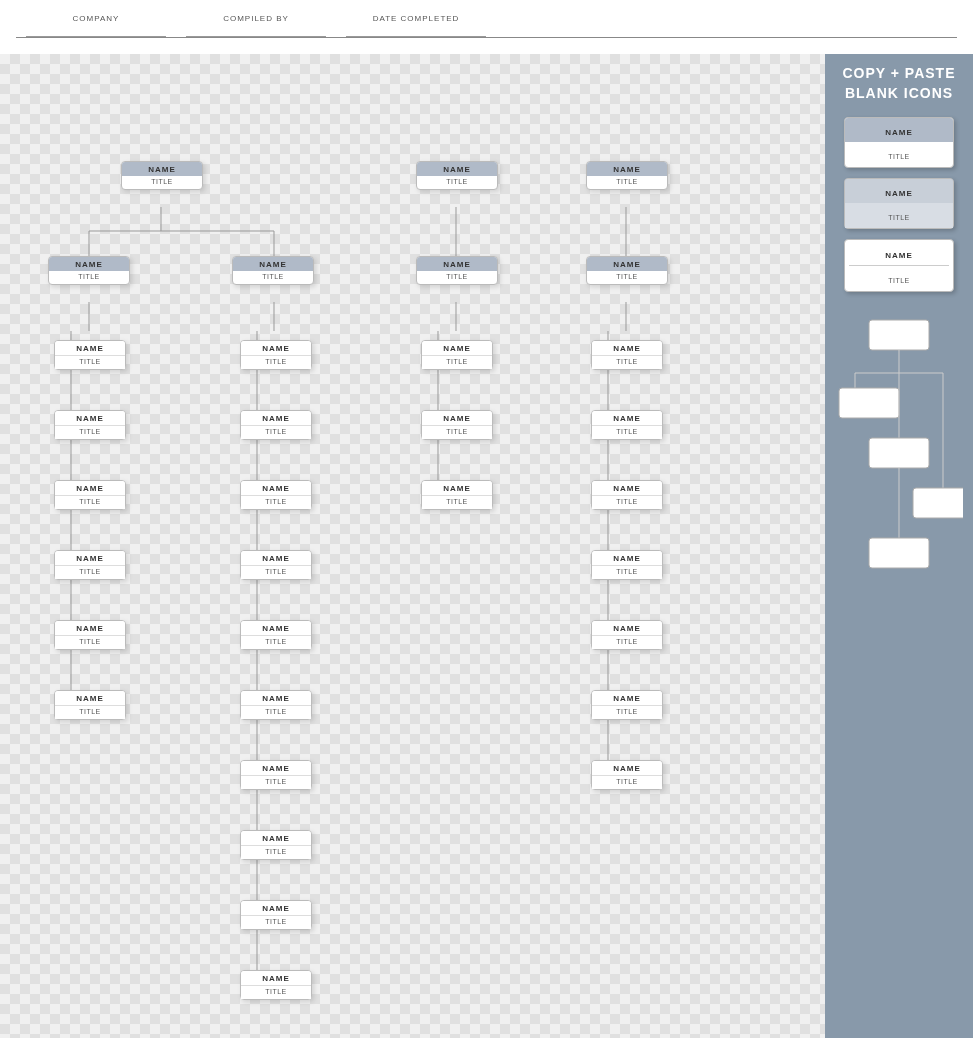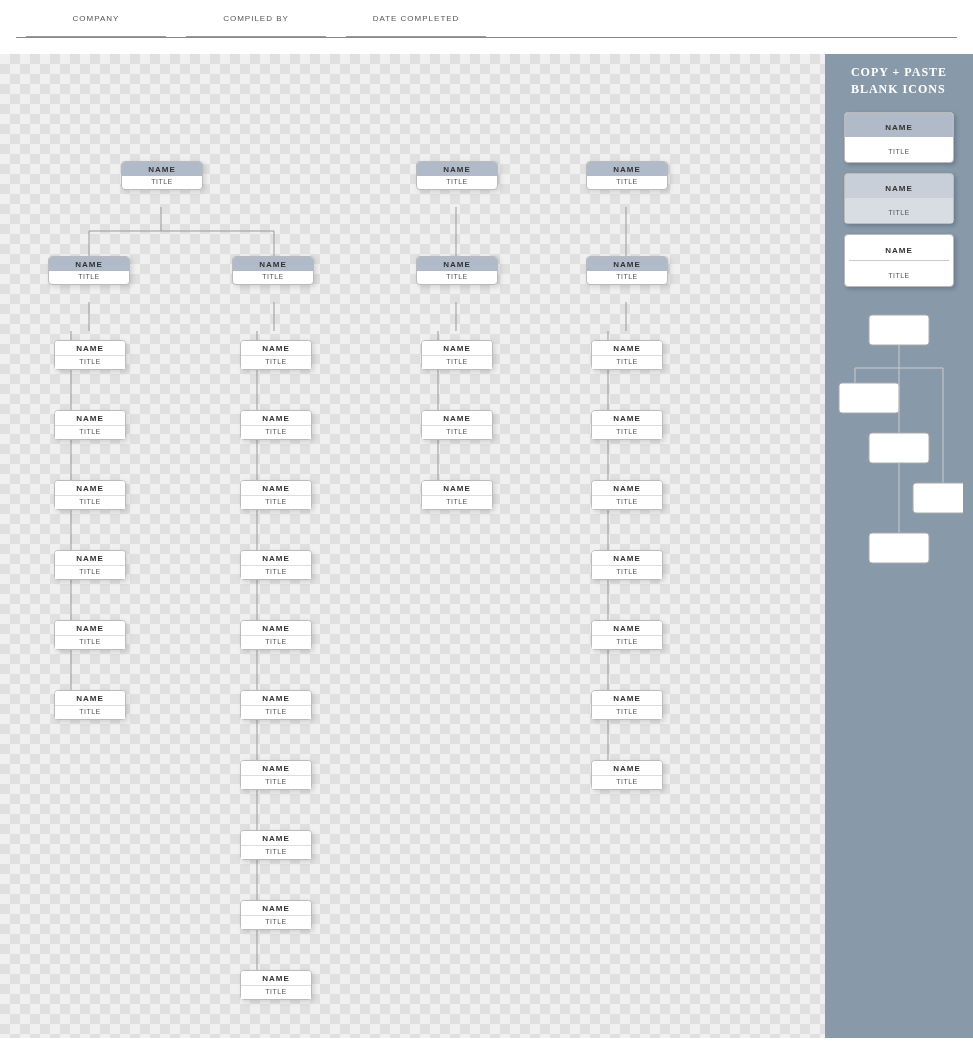--- a/index.html
+++ b/index.html
@@ -91,28 +91,27 @@
     .sidebar {
       width: 148px;
       background: #8899aa;
       padding: 10px 8px;
       display: flex;
       flex-direction: column;
       align-items: center;
     }
 
     .sidebar-title {
-      font-size: 12px;
+      font-size: 14px;
       font-weight: 800;
       color: #fff;
-      text-align: left;
+      text-align: center;
       letter-spacing: 1px;
       margin-bottom: 14px;
       line-height: 1.4;
-      font-family: Liberation Serif, serif;
     }
 
     
     .sidebar-node {
       width: 110px;
       border: 1px solid #bbb;
       border-radius: 4px;
       background: #fff;
       margin-bottom: 10px;
       box-shadow: 2px 2px 4px rgba(0,0,0,0.2);

